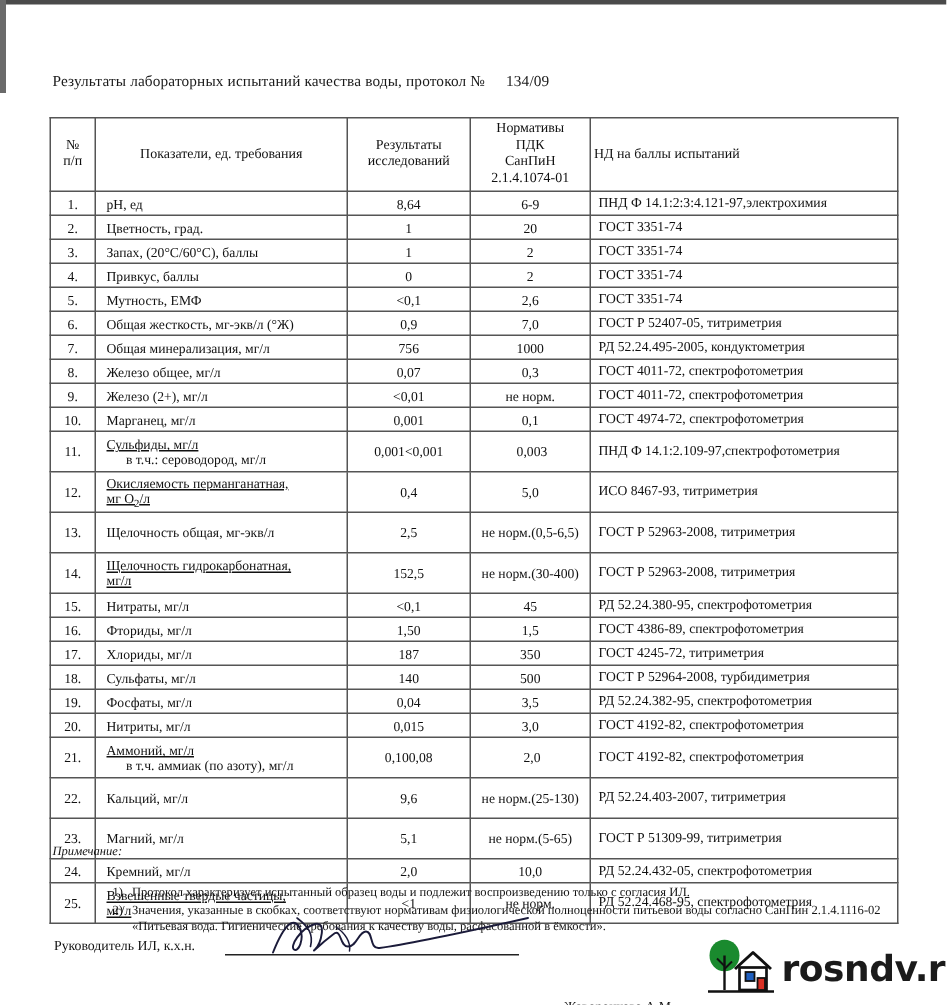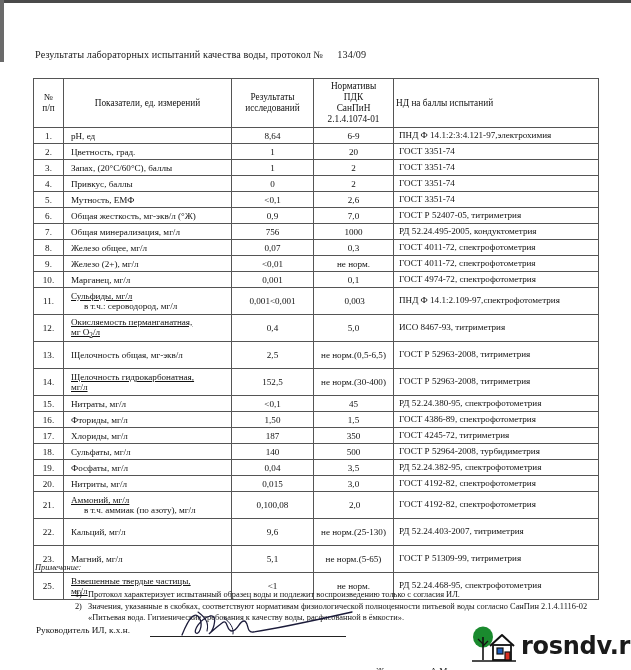--- a/index.html
+++ b/index.html
@@ -203,21 +203,21 @@
         <col style="width:82px">
         <col style="width:80px">
         <col style="width:205px">
     </colgroup>
     <thead>
       <tr>
         <th class="c-no">
           <span>№</span><br>
           <span>п/п</span>
         </th>
-        <th class="c-name">Показатели, ед. измерений</th>
+        <th class="c-name">Показатели, ед. требования</th>
         <th class="c-res">
           <span>Результаты</span><br>
           <span>исследований</span>
         </th>
         <th class="c-norm">
           <span>Нормативы</span><br>
           <span>ПДК</span><br>
           <span>СанПиН</span><br>
           <span>2.1.4.1074-01</span>
         </th>
@@ -391,20 +391,27 @@
           <td class="c-norm"><span class="wide">не норм.</span><span class="wide">(25-130)</span></td>
           <td class="c-nd">РД 52.24.403-2007, титриметрия</td>
         </tr>
         <tr class="tall">
           <td class="c-no">23.</td>
           <td class="c-name">Магний, мг/л</td>
           <td class="c-res">5,1</td>
           <td class="c-norm"><span class="wide">не норм.</span><span class="wide">(5-65)</span></td>
           <td class="c-nd">ГОСТ  Р 51309-99, титриметрия</td>
         </tr>
+        <tr>
+          <td class="c-no">24.</td>
+          <td class="c-name">Кремний, мг/л</td>
+          <td class="c-res">2,0</td>
+          <td class="c-norm">10,0</td>
+          <td class="c-nd">РД 52.24.432-05, спектрофотометрия</td>
+        </tr>
         <tr class="tall">
           <td class="c-no">25.</td>
           <td class="c-name">
             <span class="wide">Взвешенные твердые частицы,</span>
             <span class="wide">мг/л</span>
           </td>
           <td class="c-res">&lt;1</td>
           <td class="c-norm">не норм.</td>
           <td class="c-nd">РД 52.24.468-95, спектрофотометрия</td>
         </tr>

